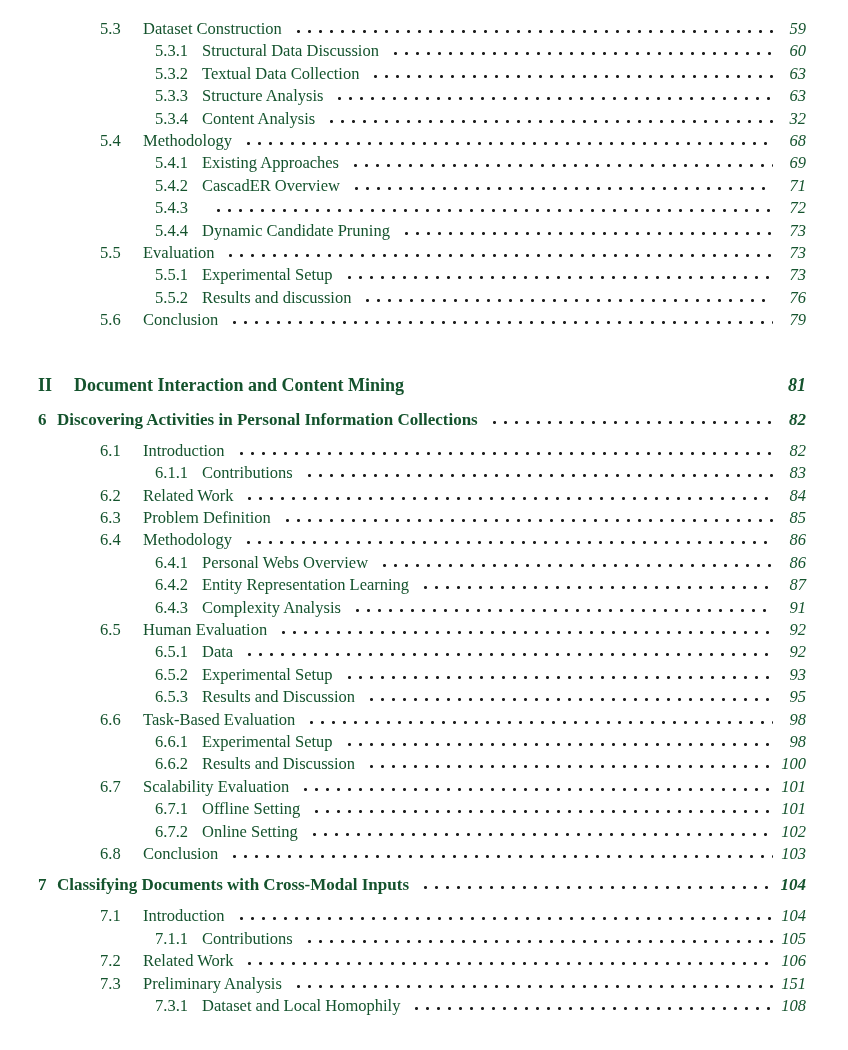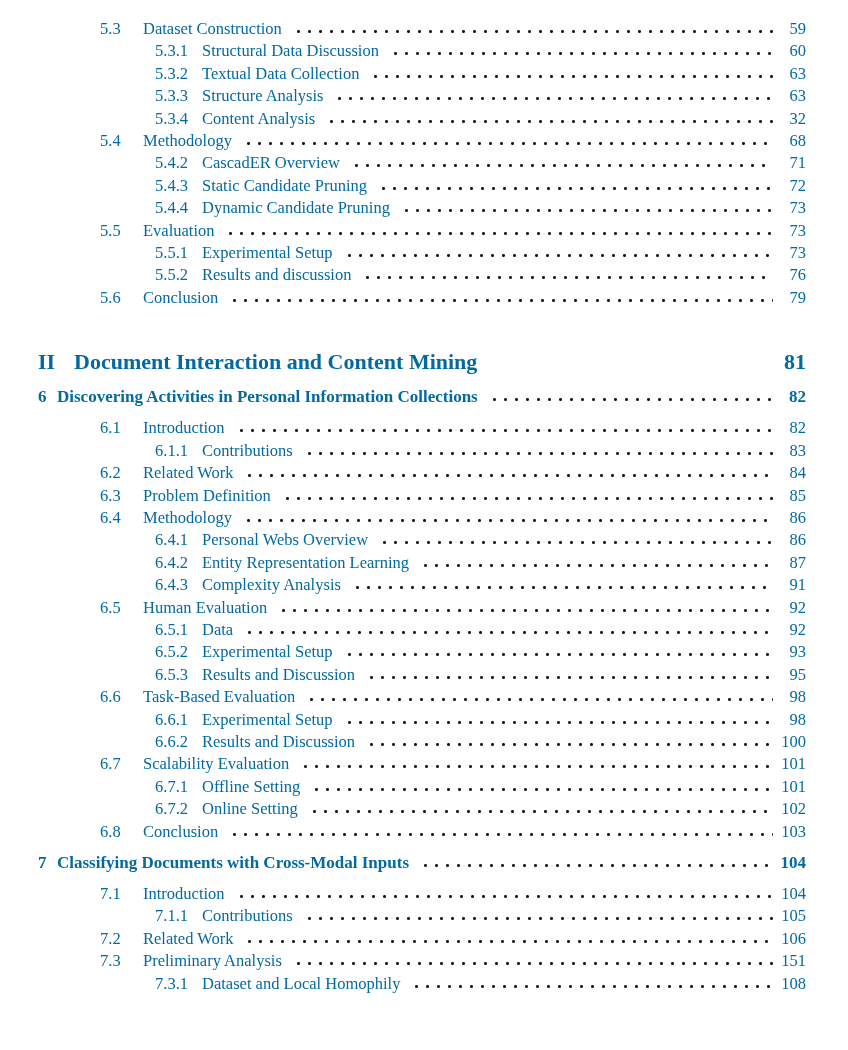--- a/index.html
+++ b/index.html
@@ -4,21 +4,21 @@
 <style>
   html, body { margin: 0; padding: 0; background: #e8e8e8; }
   .page {
     width: 848px;
     height: 1050px;
     margin: 0 auto;
     background: #ffffff;
     box-sizing: border-box;
     padding: 18px 42px 0 38px;
     font-family: "Liberation Serif", "DejaVu Serif", serif;
-    color: #0369a1;
+    color: #14532d;
     overflow: hidden;
   }
   .row {
     display: flex;
     align-items: baseline;
     font-size: 16.5px;
     line-height: 22.4px;
     white-space: nowrap;
   }
   .num { flex: 0 0 auto; }
@@ -29,36 +29,37 @@
     margin: 0 6px 0 7px;
     background-image: radial-gradient(circle, #1c1c1c 1.25px, rgba(0,0,0,0) 1.7px);
     background-size: 11px 5px;
     background-repeat: repeat-x;
     background-position: 4px center;
   }
   .pagenum {
     flex: 0 0 auto;
     min-width: 27px;
     text-align: right;
+    font-style: italic;
   }
   
   .row.section    { padding-left: 62px; }
   .row.section .num    { width: 43px; }
   .row.subsection { padding-left: 117px; justify-content: flex-end; }
   .row.subsection .num { width: 47px; }
   .row.chapter {
     font-weight: bold;
     font-size: 17px;
     line-height: 24px;
     margin: 8px 0 8px 0;
   }
   .row.chapter .num { width: 19px; }
   .row.part {
     font-weight: bold;
-    font-size: 22px;
+    font-size: 18px;
     line-height: 30px;
     margin-top: 38px;
   }
   .row.part .num { width: 36px; }
   .row.part .leader { background-image: none; }
 </style>
 </head>
 <body>
 
 <div class="page">
@@ -93,28 +94,33 @@
     <span class="leader"></span>
     <span class="pagenum">32</span>
   </div>
       <div class="row section">
     <span class="num">5.4</span>
     <span class="title">Methodology</span>
     <span class="leader"></span>
     <span class="pagenum">68</span>
   </div>
       <div class="row subsection">
+    <span class="num">5.4.1</span>
+    <span class="title">Existing Approaches</span>
+    <span class="leader"></span>
+    <span class="pagenum">69</span>
+  </div>
+      <div class="row subsection">
     <span class="num">5.4.2</span>
     <span class="title">CascadER Overview</span>
     <span class="leader"></span>
     <span class="pagenum">71</span>
   </div>
       <div class="row subsection">
     <span class="num">5.4.3</span>
-    <span class="title">Static Candidate Pruning</span>
     <span class="leader"></span>
     <span class="pagenum">72</span>
   </div>
       <div class="row subsection">
     <span class="num">5.4.4</span>
     <span class="title">Dynamic Candidate Pruning</span>
     <span class="leader"></span>
     <span class="pagenum">73</span>
   </div>
       <div class="row section">

